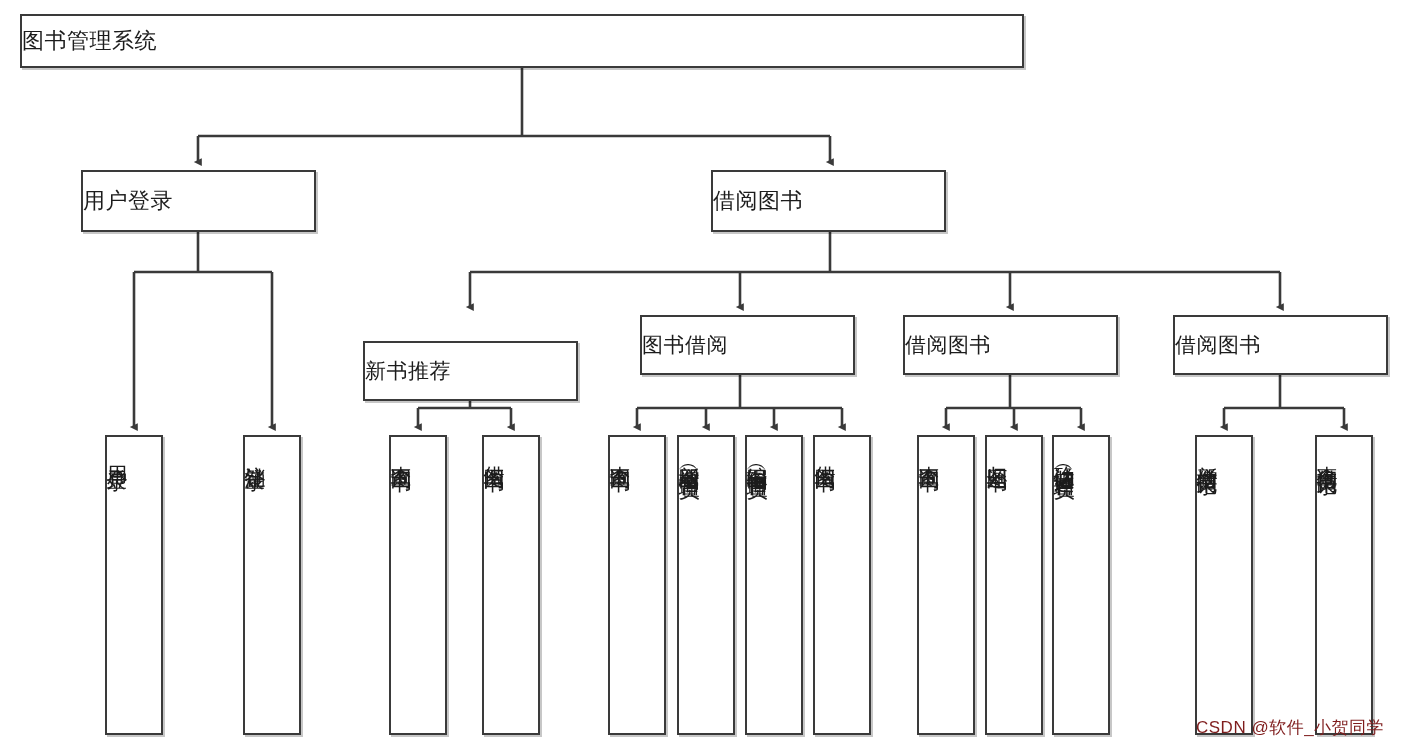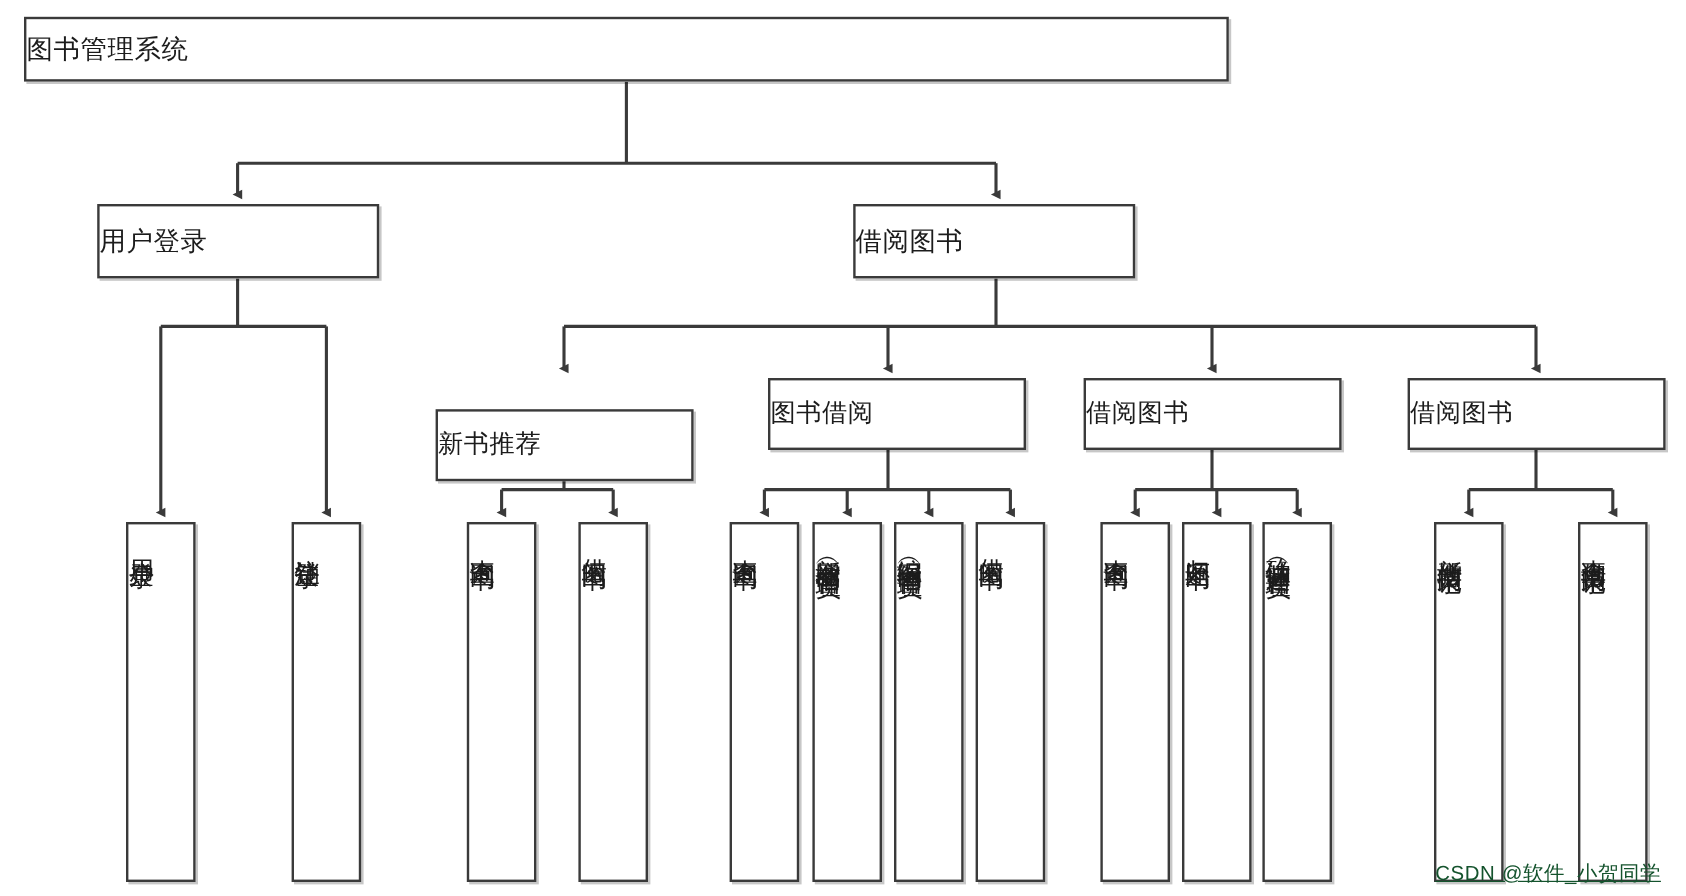--- a/index.html
+++ b/index.html
@@ -55,27 +55,26 @@
     letter-spacing: 2px;
     line-height: 1;
     white-space: nowrap;
   }
   .node.root .label { font-size: 22px; }
   .node.lvl2 .label { font-size: 22px; }
   .node.lvl3 .label { font-size: 21px; }
 
   .watermark {
     position: absolute;
-    color: #14532d;
+    color: #7f1d1d;
     font-size: 17px;
     letter-spacing: 0.5px;
     white-space: nowrap;
     z-index: 3;
     font-family: "Liberation Sans", "DejaVu Sans", sans-serif;
-    text-decoration: underline;
   }
 </style>
 </head>
 <body>
 
 <div id="canvas">
 
   <svg id="edges" viewBox="0 0 1405 747" xmlns="http://www.w3.org/2000/svg">
     <defs>
       <marker id="arrow" markerWidth="9" markerHeight="9" refX="4.2" refY="4.4" orient="auto" markerUnits="userSpaceOnUse">

